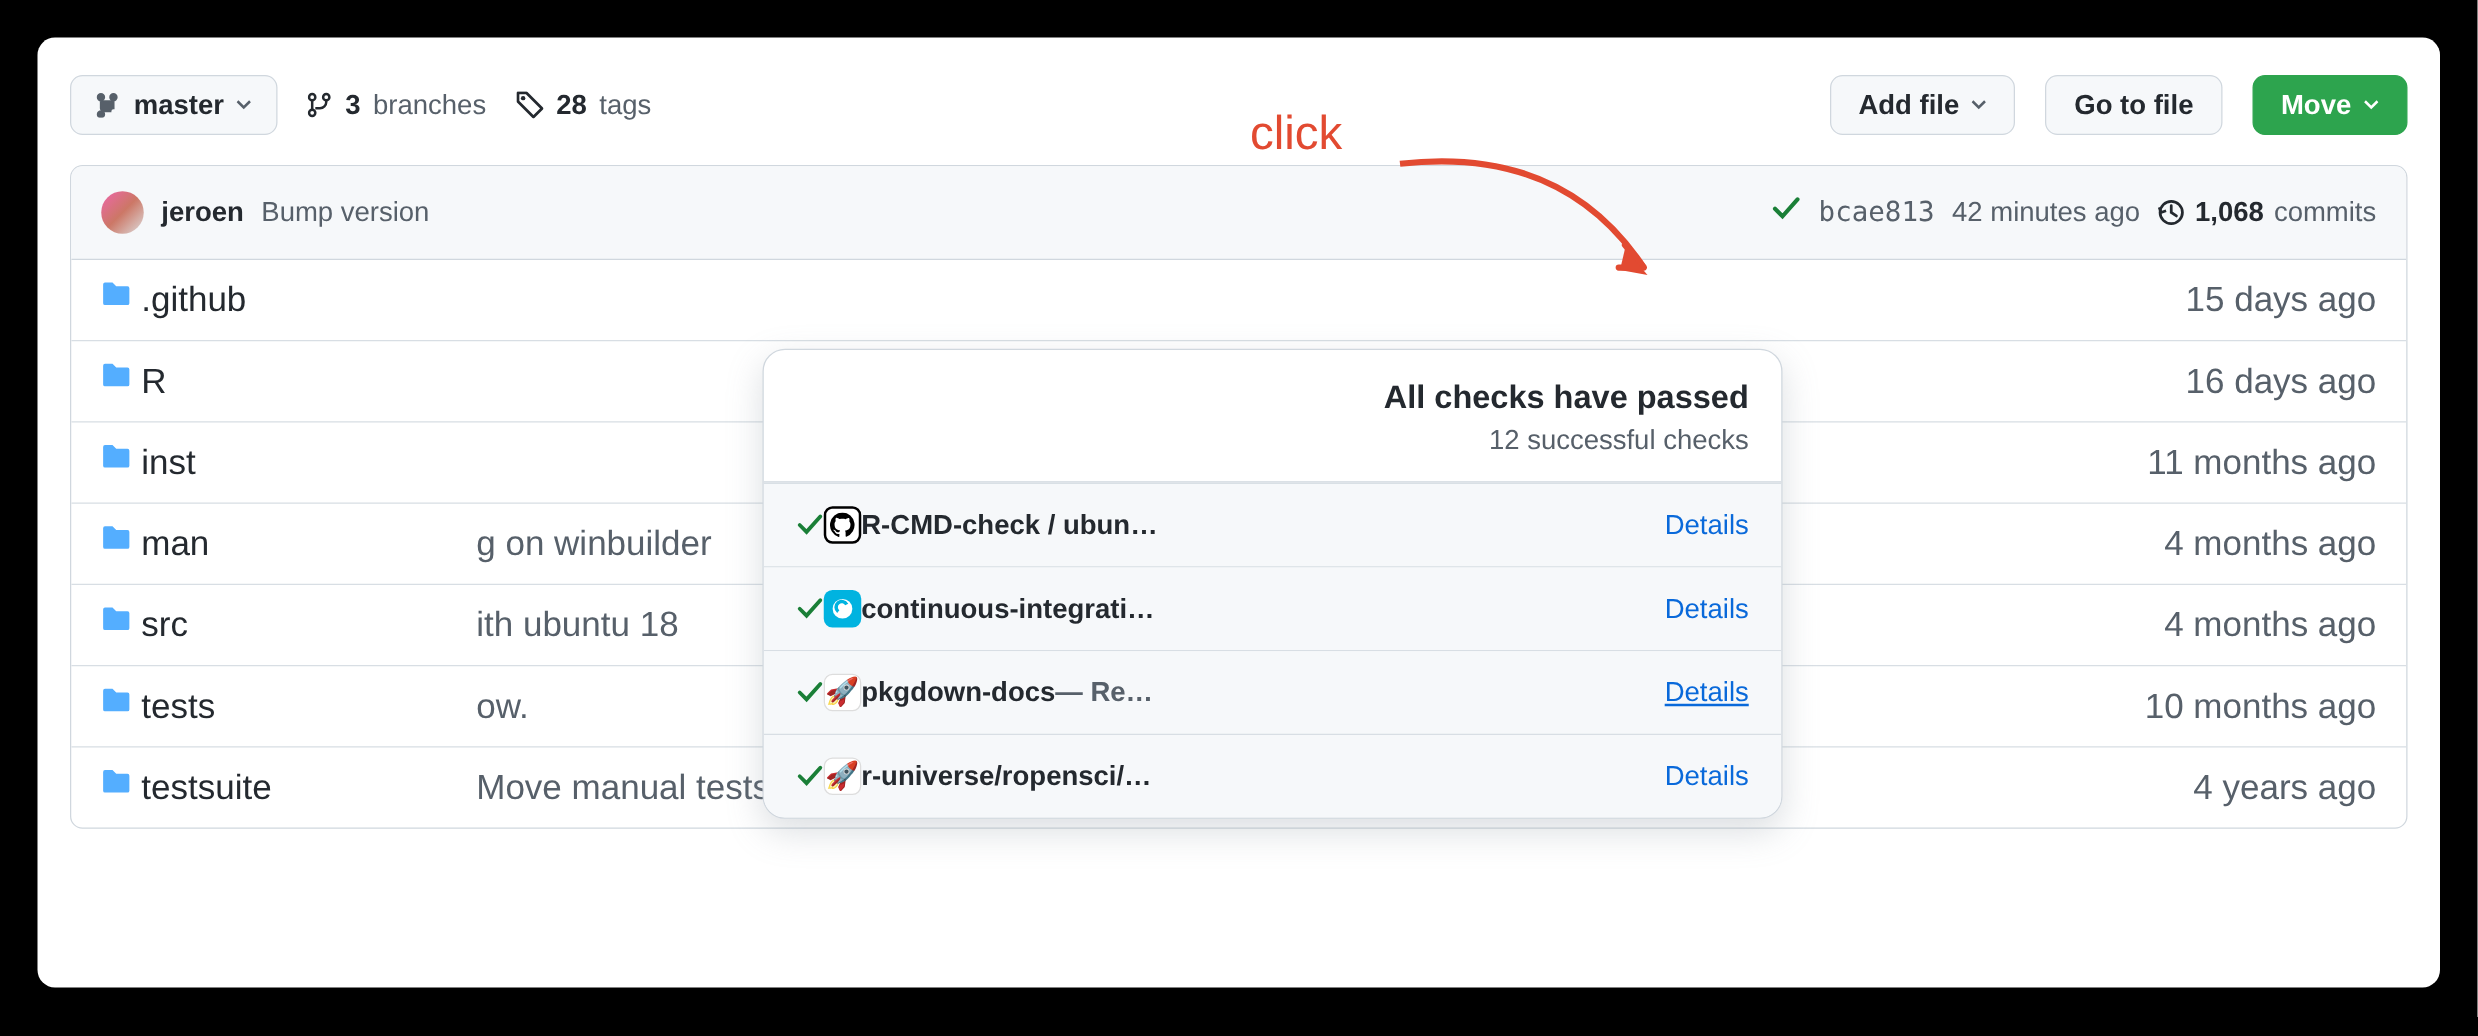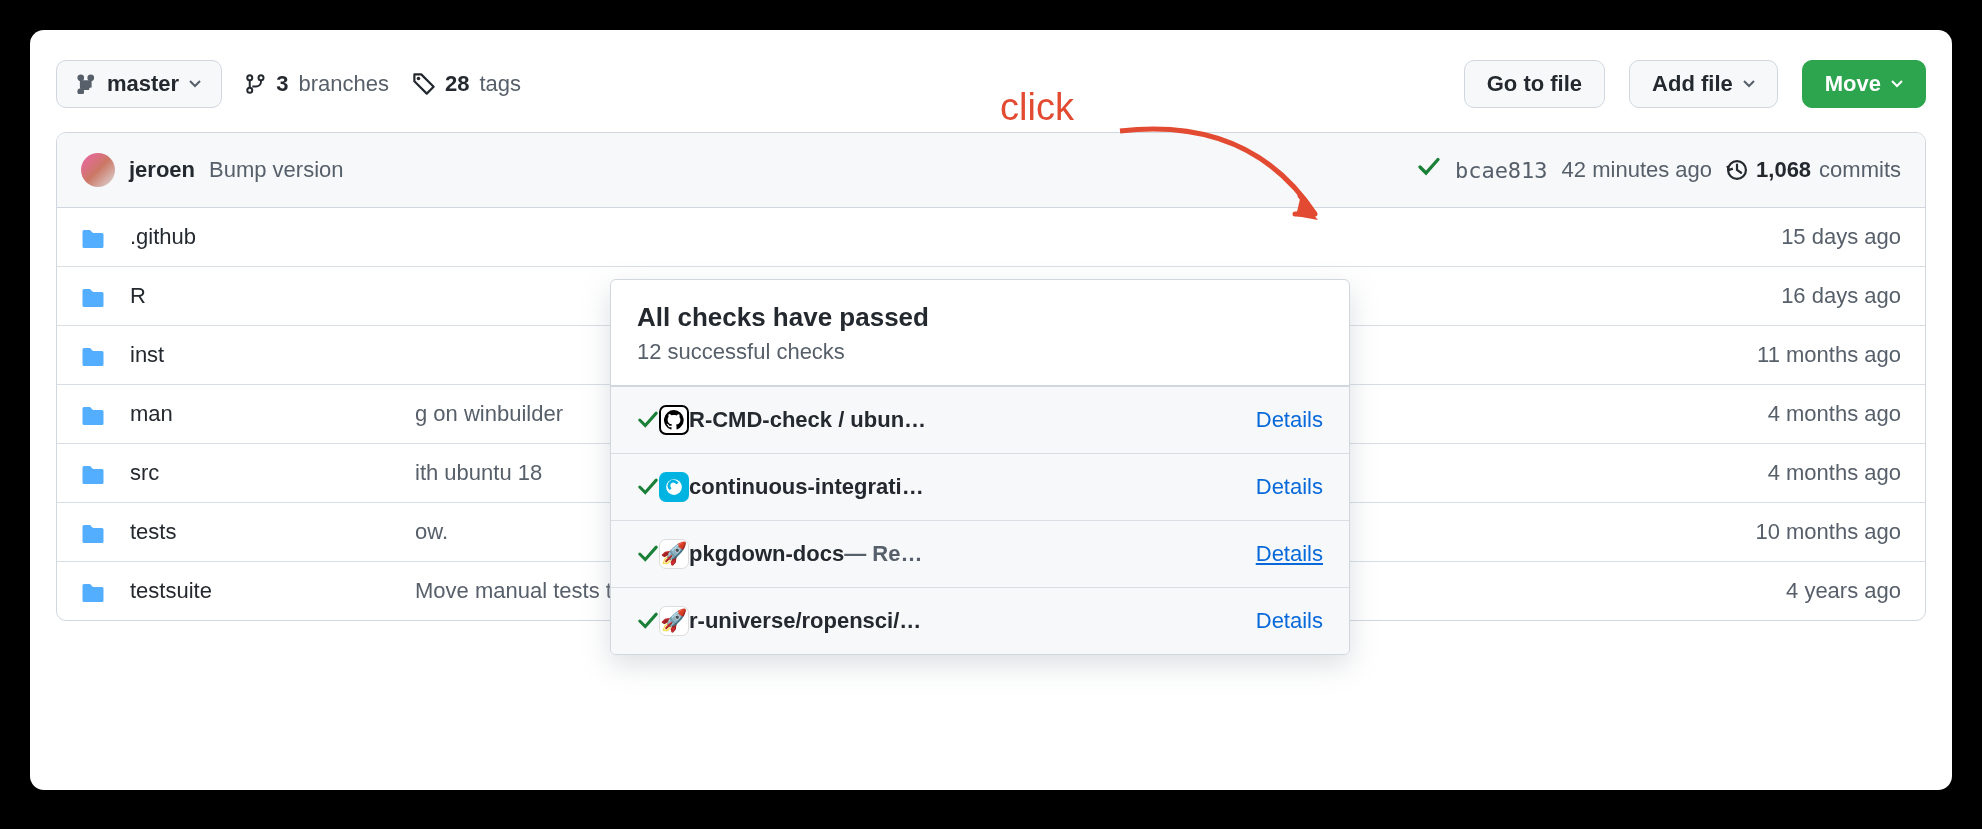--- a/index.html
+++ b/index.html
@@ -88,43 +88,44 @@
   .author { font-weight: 700; }
   .commit-msg { color: #57606a; }
   .check-ok { color: #1a7f37; cursor: pointer; }
   .sha { font-family: ui-monospace,monospace; color: #57606a; }
   .ago { color: #57606a; }
   .commits { display: inline-flex; align-items: center; gap: 8px; }
   .commits .count { font-weight: 700; }
   .commits .label { color: #57606a; }
   .file-row {
     display: flex;
-    align-items: flex-end;
+    align-items: flex-start;
     padding: 16px 24px;
     border-bottom: 1.5px solid #d8dee4;
-    font-size: 22px;
-    gap: 25px;
+    font-size: 28px;
+    gap: 8px;
   }
   .file-row:last-child { border-bottom: none; }
   .folder-icon { color: #54aeff; flex-shrink: 0; }
   .file-name { width: 260px; flex-shrink: 0; }
   .file-name a { color: #24292f; text-decoration: none; cursor: pointer; }
   .file-msg { flex: 1; color: #57606a; white-space: nowrap; overflow: hidden; text-overflow: ellipsis; }
   .file-ago { color: #57606a; text-align: right; white-space: nowrap; }
   
   .popover {
     position: absolute;
     top: 249px;
     left: 580px;
-    width: 740px;
+    width: 816px;
     background: #fff;
     border: 1.5px solid #d0d7de;
-    border-radius: 6px;
+    border-radius: 18px;
     box-shadow: 0 10px 28px rgba(140,149,159,0.3);
     overflow: hidden;
+    text-align: right;
   }
   .pop-head {
     padding: 22px 26px 20px;
     border-bottom: 1.5px solid #d0d7de;
   }
   .pop-head h3 { font-size: 26px; font-weight: 700; margin-bottom: 6px; }
   .pop-head .sub { color: #57606a; font-size: 22px; }
   .check-row {
     display: flex;
     align-items: center;
@@ -208,27 +209,27 @@
           <path d="M1 6V1h5l9 9-5 5z" fill="none" stroke="#24292f" stroke-width="1.6" stroke-linejoin="round"></path>
           <circle cx="4" cy="4" r="1.3" fill="#24292f"></circle>
         </svg>
       <span class="count">28</span>
       <span class="label">tags</span>
     </span>
 
     <span class="spacer"></span>
 
     <button class="btn">
-      <span>Go to file</span>
-    </button>
-    <button class="btn">
       <span>Add file</span>
       <svg width="12" height="8" viewBox="0 0 12 8">
           <path d="M1 1l5 5 5-5" stroke="#57606a" stroke-width="2" fill="none"></path>
         </svg>
+    </button>
+    <button class="btn">
+      <span>Go to file</span>
     </button>
     <button class="btn btn-green">
       <span>Move</span>
       <svg width="12" height="8" viewBox="0 0 12 8">
           <path d="M1 1l5 5 5-5" stroke="#fff" stroke-width="2" fill="none"></path>
         </svg>
     </button>
   </div>
 
   <div class="file-list">

